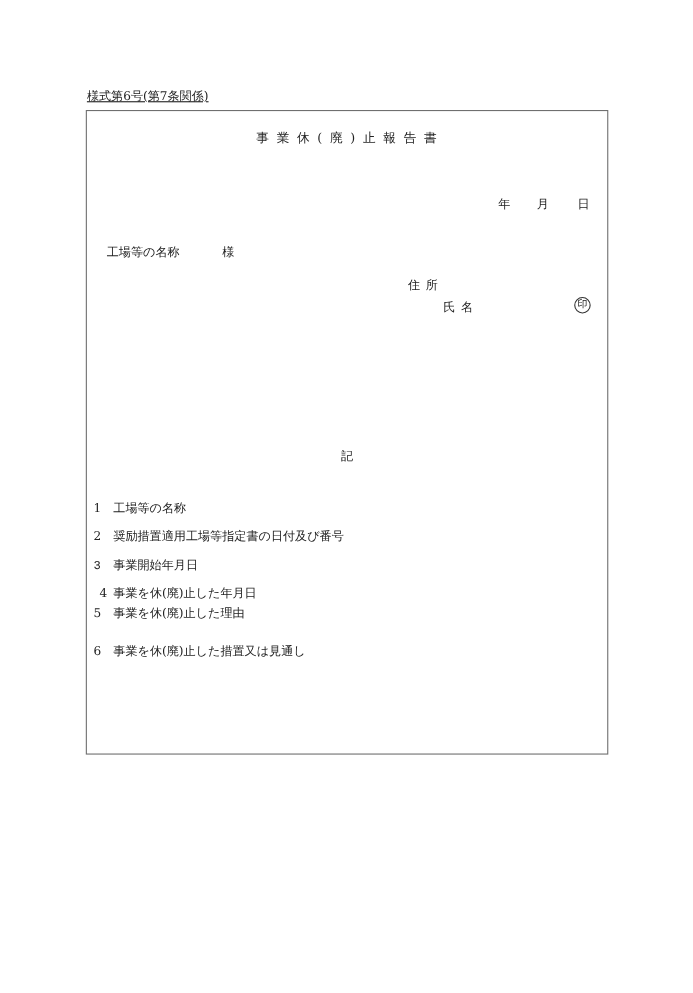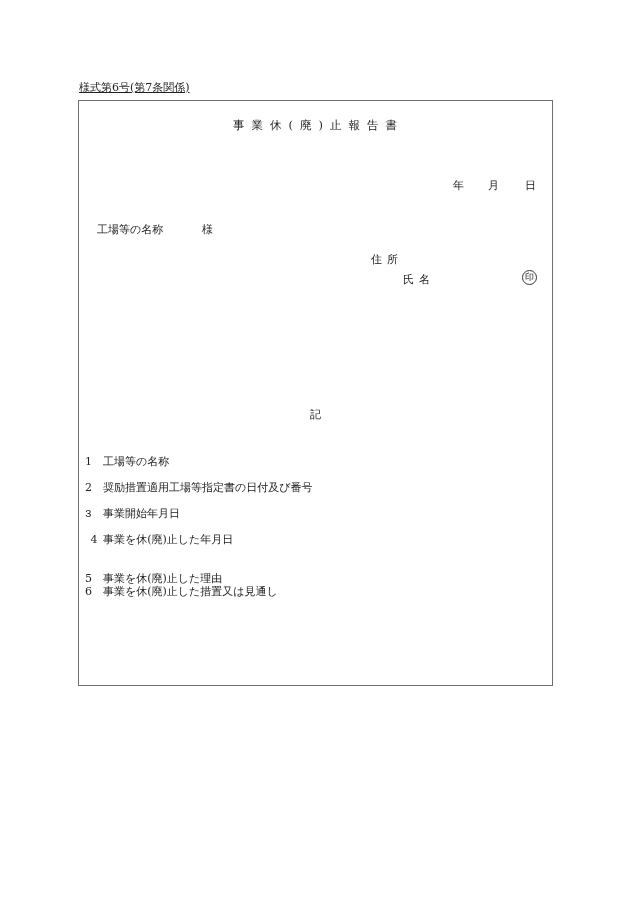--- a/index.html
+++ b/index.html
@@ -93,20 +93,20 @@
   </div>
   <div class="abs item" style="top:379px;">
     <span class="num">2</span><span>奨励措置適用工場等指定書の日付及び番号</span>
   </div>
   <div class="abs item" style="top:405px;font-family:Liberation Mono, monospace;">
     <span class="num">3</span><span>事業開始年月日</span>
   </div>
   <div class="abs item" style="top:431px;text-align:center;">
     <span class="num">4</span><span>事業を休(廃)止した年月日</span>
   </div>
-  <div class="abs item" style="top:470px;">
+  <div class="abs item" style="top:449px;">
     <span class="num">5</span><span>事業を休(廃)止した理由</span>
   </div>
   <div class="abs item" style="top:483px;">
     <span class="num">6</span><span>事業を休(廃)止した措置又は見通し</span>
   </div>
 
 </div>
 
 </body></html>

